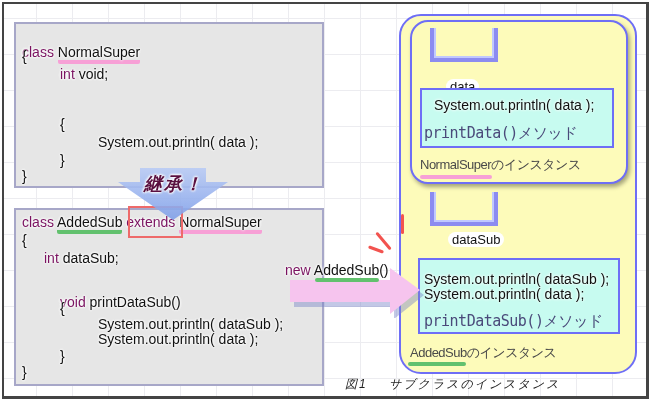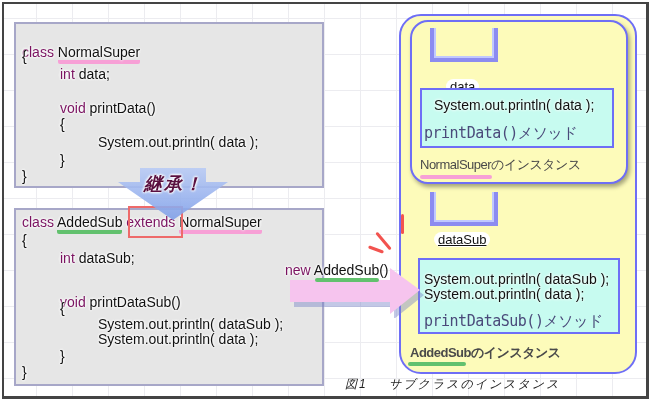--- a/index.html
+++ b/index.html
@@ -77,32 +77,31 @@
   }
 </style>
 </head>
 <body>
 
 <div class="frame"></div>
 
 <div class="code-box" id="box-super">
   <div class="ln" style="left:6px;top:20px;text-align:right;"><span class="kw">class</span> <span class="ul-pink">NormalSuper</span></div>
   <div class="ln" style="left:6px;top:24px;">{</div>
-  <div class="ln" style="left:44px;top:42px;"><span class="kw">int</span> <span>data;</span></div>
-  <div class="ln" style="left:44px;top:76px;"><span class="kw">void</span> <span>printData()</span></div>
+  <div class="ln" style="left:44px;top:42px;"><span class="kw">int</span> <span>void;</span></div>
   <div class="ln" style="left:44px;top:92px;">{</div>
   <div class="ln" style="left:82px;top:110px;">System.out.println( data );</div>
   <div class="ln" style="left:44px;top:128px;">}</div>
   <div class="ln" style="left:6px;top:144px;">}</div>
 </div>
 
 <div class="code-box" id="box-sub">
   <div class="ln" style="left:6px;top:4px;"><span class="kw">class</span> <span class="ul-green">AddedSub</span> <span class="kw">extends</span> <span class="ul-pink">NormalSuper</span></div>
   <div class="ln" style="left:6px;top:22px;">{</div>
-  <div class="ln" style="left:44px;top:40px;"><span class="kw">int</span> <span>dataSub;</span></div>
+  <div class="ln" style="left:28px;top:40px;"><span class="kw">int</span> <span>dataSub;</span></div>
   <div class="ln" style="left:44px;top:84px;"><span class="kw">void</span> <span>printDataSub()</span></div>
   <div class="ln" style="left:44px;top:90px;">{</div>
   <div class="ln" style="left:82px;top:106px;">System.out.println( dataSub );</div>
   <div class="ln" style="left:82px;top:121px;">System.out.println( data );</div>
   <div class="ln" style="left:44px;top:138px;">}</div>
   <div class="ln" style="left:6px;top:154px;">}</div>
 </div>
 
 <div class="extends-box" style="left:128px;top:206px;"></div>
 
@@ -128,28 +127,28 @@
 <div class="method-box" style="left:420px;top:88px;width:190px;height:56px;"></div>
 <div class="method-code" style="left:434px;top:98px;">System.out.println( data );</div>
 <div class="method-name" style="left:424px;top:124px;">printData()メソッド</div>
 
 <div class="instance-label" style="left:420px;top:156px;"><span>NormalSuper</span><span>のインスタンス</span></div>
 <div class="ul-pink-abs" style="left:420px;top:175px;width:72px;"></div>
 
 <div class="var-cup" style="left:430px;top:192px;">
     <div class="cup-inner"></div>
   </div>
-<div class="var-label" style="left:434px;top:232px;text-decoration:underline;">dataSub</div>
+<div class="var-label" style="left:448px;top:232px;">dataSub</div>
 
 <div class="method-box" style="left:418px;top:258px;width:198px;height:72px;"></div>
 <div class="method-code" style="left:424px;top:272px;">System.out.println( dataSub );</div>
 <div class="method-code" style="left:424px;top:287px;">System.out.println( data );</div>
 <div class="method-name" style="left:424px;top:312px;">printDataSub()メソッド</div>
 
-<div class="instance-label" style="left:410px;top:344px;font-weight:bold;"><span>AddedSub</span><span>のインスタンス</span></div>
+<div class="instance-label" style="left:410px;top:344px;"><span>AddedSub</span><span>のインスタンス</span></div>
 <div class="ul-green-abs" style="left:408px;top:362px;width:58px;"></div>
 
 <svg class="new-arrow" viewBox="0 0 140 50">
   <polygon points="0,12 100,12 100,0 130,22 100,46 100,34 0,34" fill="#7b86c8" opacity="0.45" transform="translate(4,5)"></polygon>
   <polygon points="0,12 100,12 100,0 130,22 100,46 100,34 0,34" fill="#f6c4ee"></polygon>
 </svg>
 <div class="new-label"><span class="kw">new</span> <span>AddedSub()</span></div>
 <div class="ul-green-abs" style="left:315px;top:278px;width:64px;"></div>
 
 <div class="spark" style="left:401px;top:214px;width:3px;height:20px;"></div>

